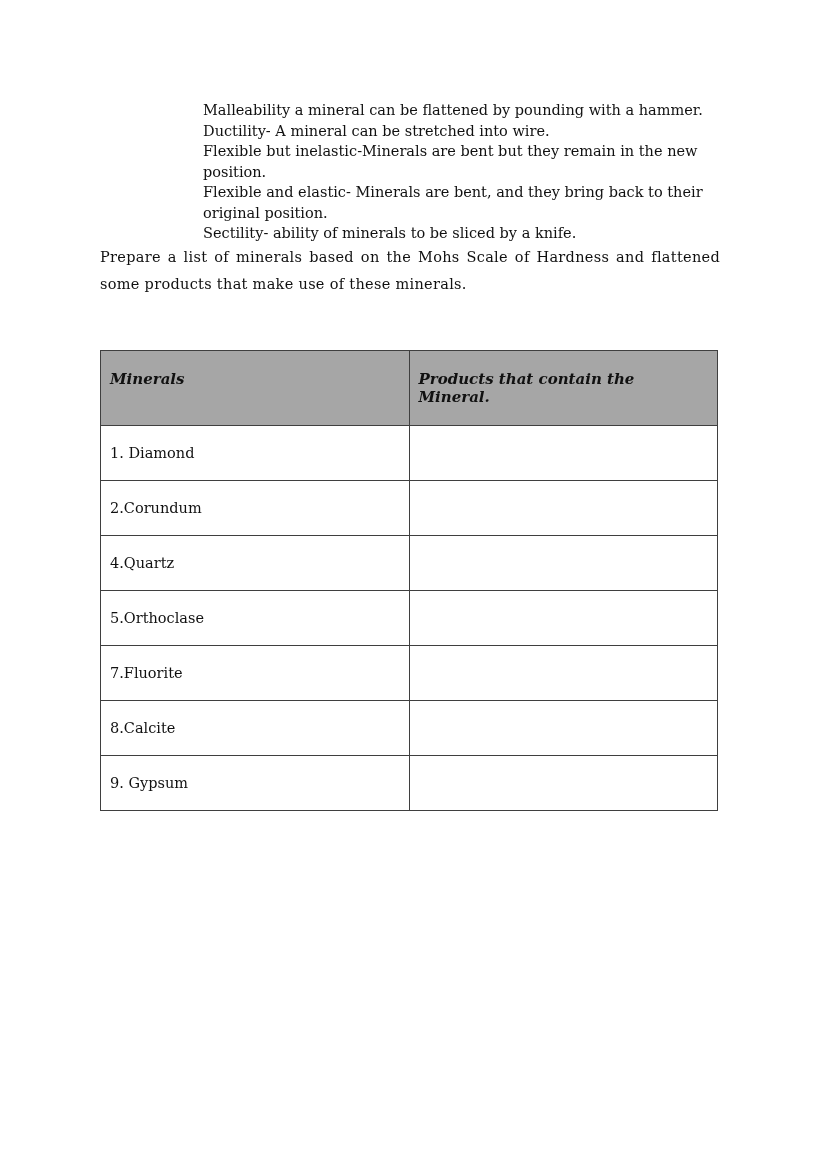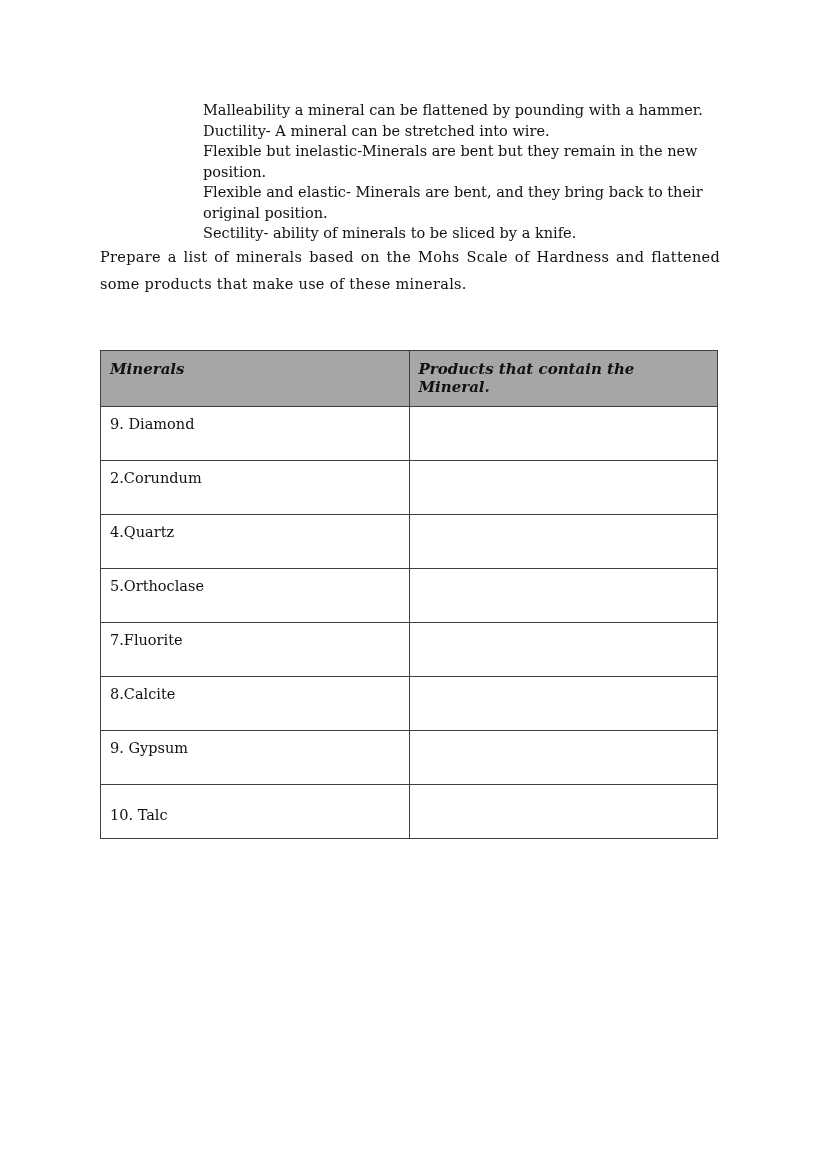--- a/index.html
+++ b/index.html
@@ -39,21 +39,21 @@
     top: 350px;
     width: 618px;
     border-collapse: collapse;
     table-layout: fixed;
     font-size: 14.5px;
   }
   table.minerals-table th,
   table.minerals-table td {
     border: 1px solid #3f3f3f;
     width: 50%;
-    padding: 9px 9px;
+    padding: 19px 9px;
     vertical-align: top;
     text-align: left;
     font-weight: normal;
   }
   table.minerals-table thead th {
     background: #a6a6a6;
     font-weight: bold;
     font-style: italic;
     height: 56px;
     font-size: 15px;
@@ -105,21 +105,21 @@
   <table class="minerals-table">
     <thead>
       <tr class="thead-row">
         <th style="background: rgb(166, 166, 166);">Minerals</th>
         <th style="background: rgb(166, 166, 166);">Products that contain the Mineral.</th>
       </tr>
     </thead>
     <tbody>
 
     <tr>
-          <td>9. Diamond</td>
+          <td>1. Diamond</td>
           <td></td>
         </tr>
         <tr>
           <td>2.Corundum</td>
           <td></td>
         </tr>
         <tr>
           <td>4.Quartz</td>
           <td></td>
         </tr>
@@ -132,24 +132,20 @@
           <td></td>
         </tr>
         <tr>
           <td>8.Calcite</td>
           <td></td>
         </tr>
         <tr>
           <td>9. Gypsum</td>
           <td></td>
         </tr>
-        <tr>
-          <td>10. Talc</td>
-          <td></td>
-        </tr>
       </tbody>
   </table>
 
   <div class="page-number">29</div>
 
   <div class="watermark">www.modyul.online</div>
 
 </div>
 
 </body></html>

